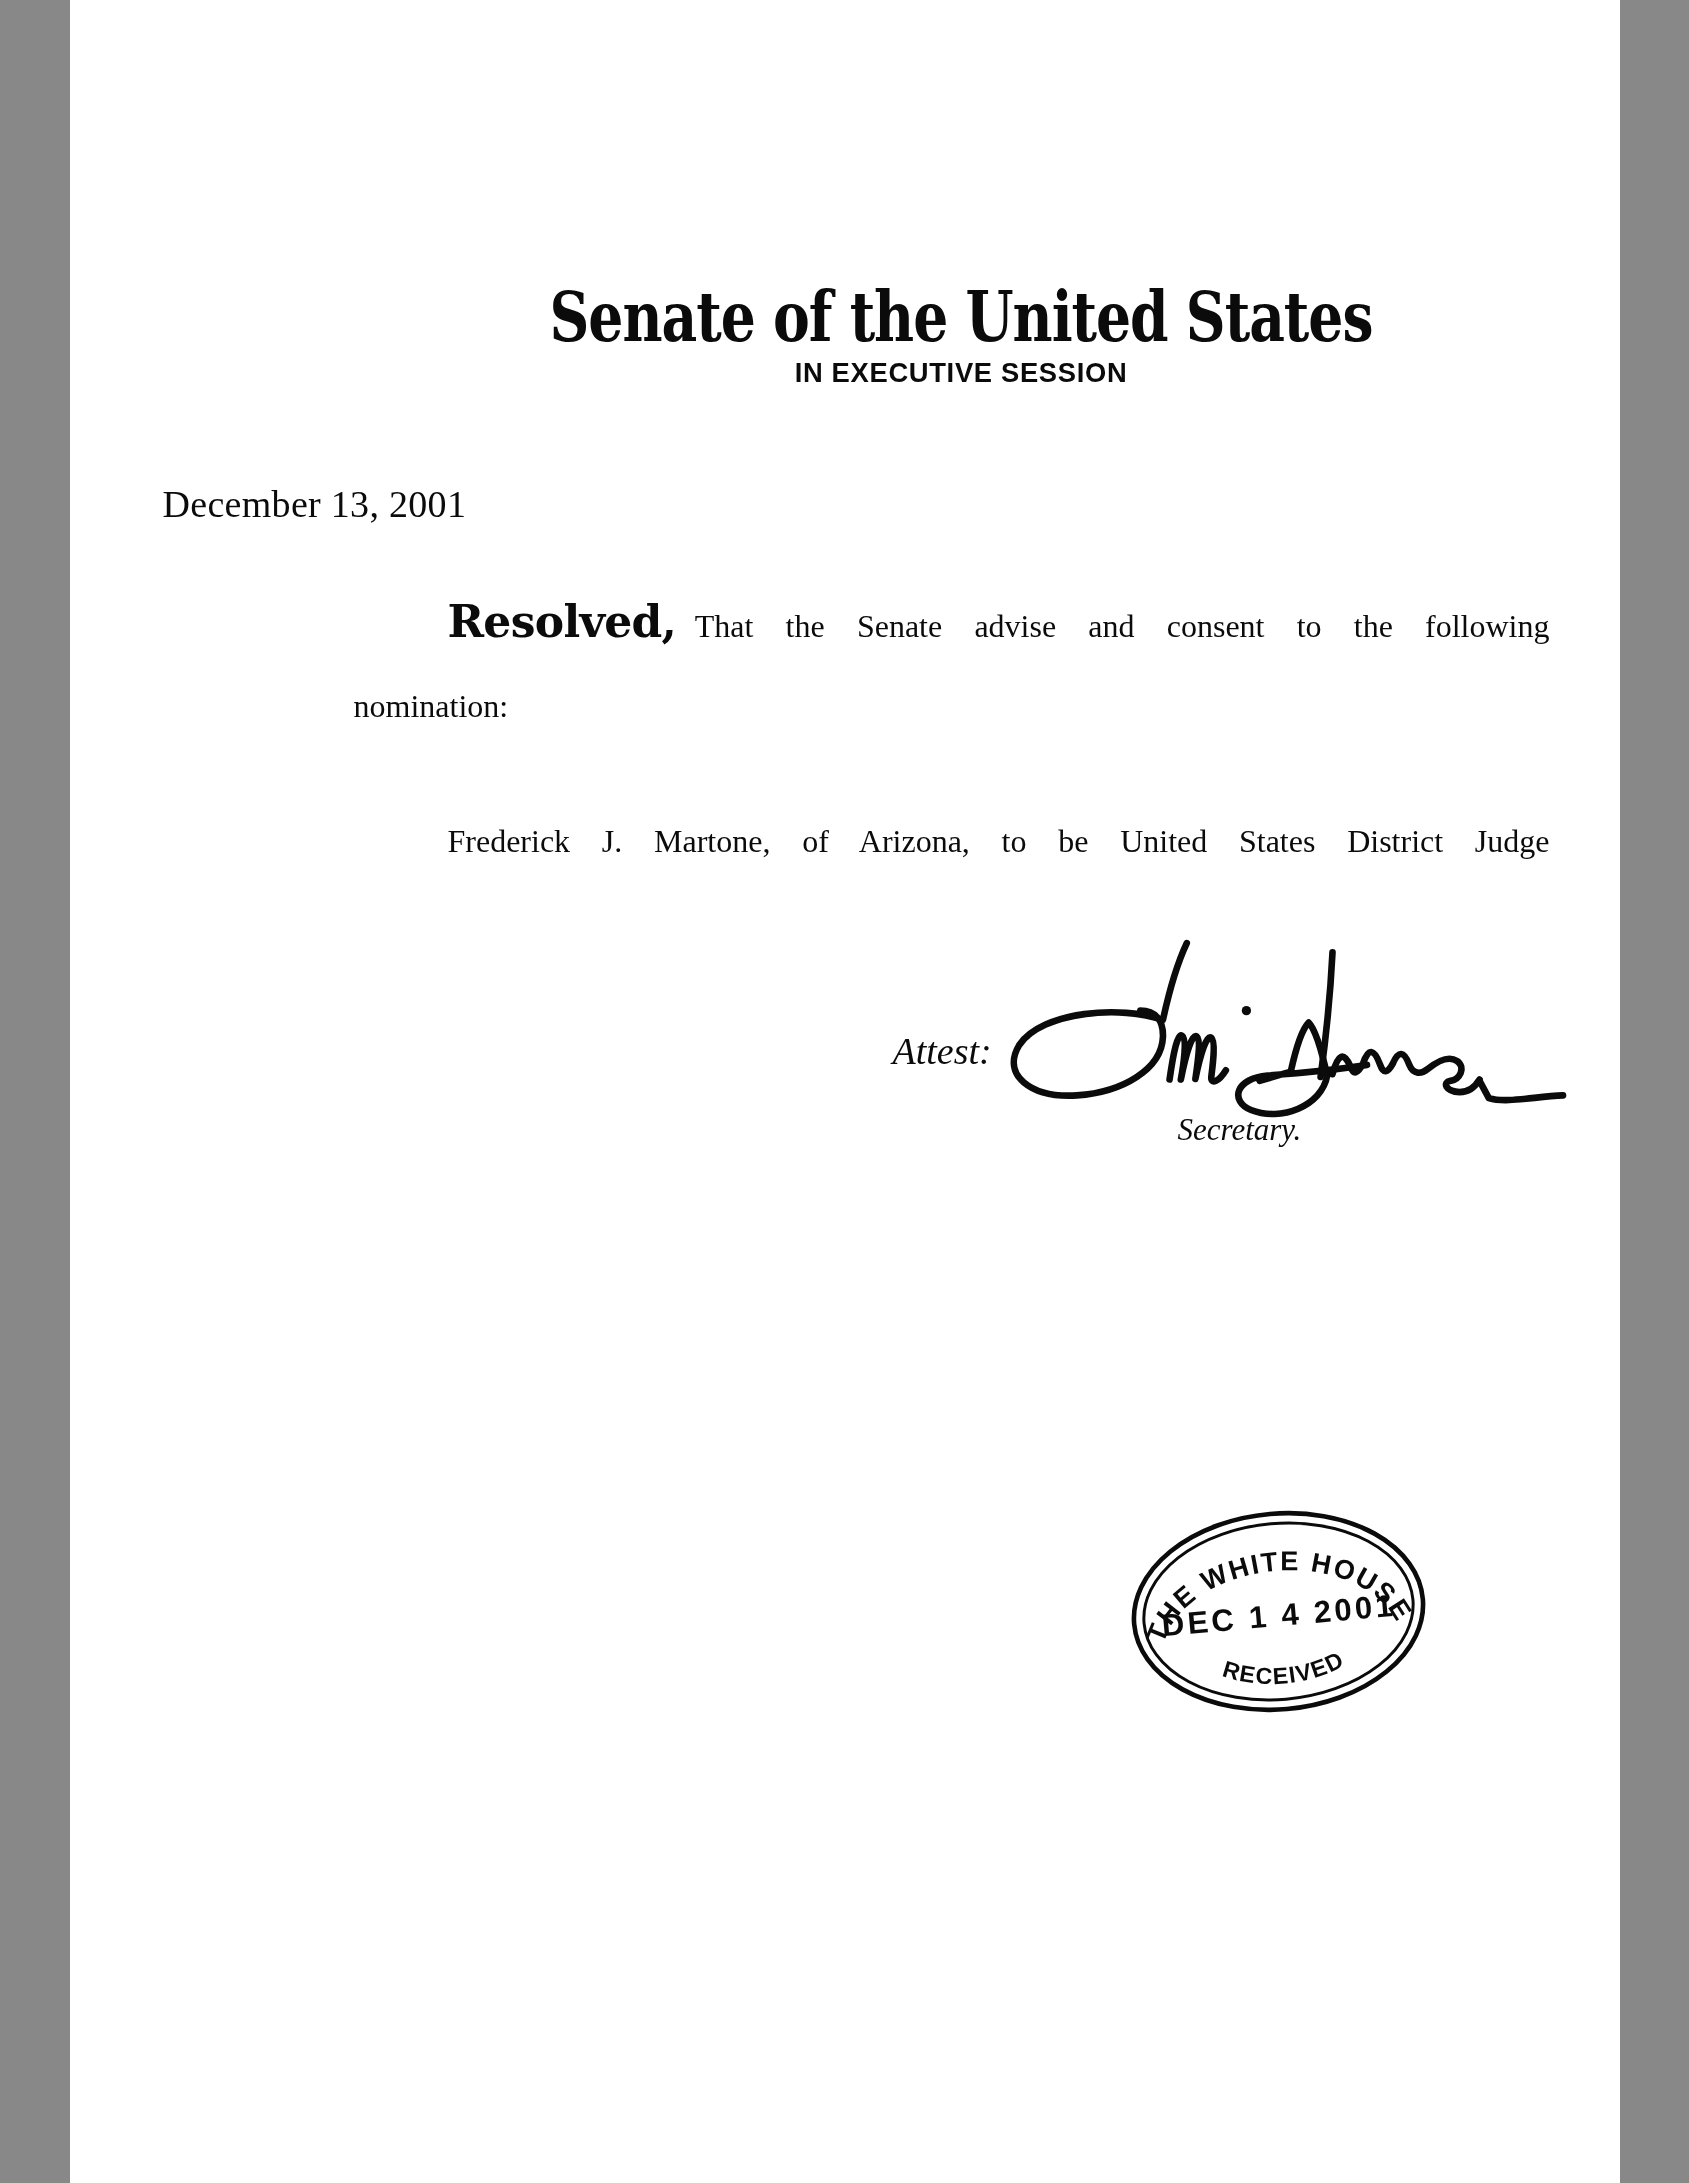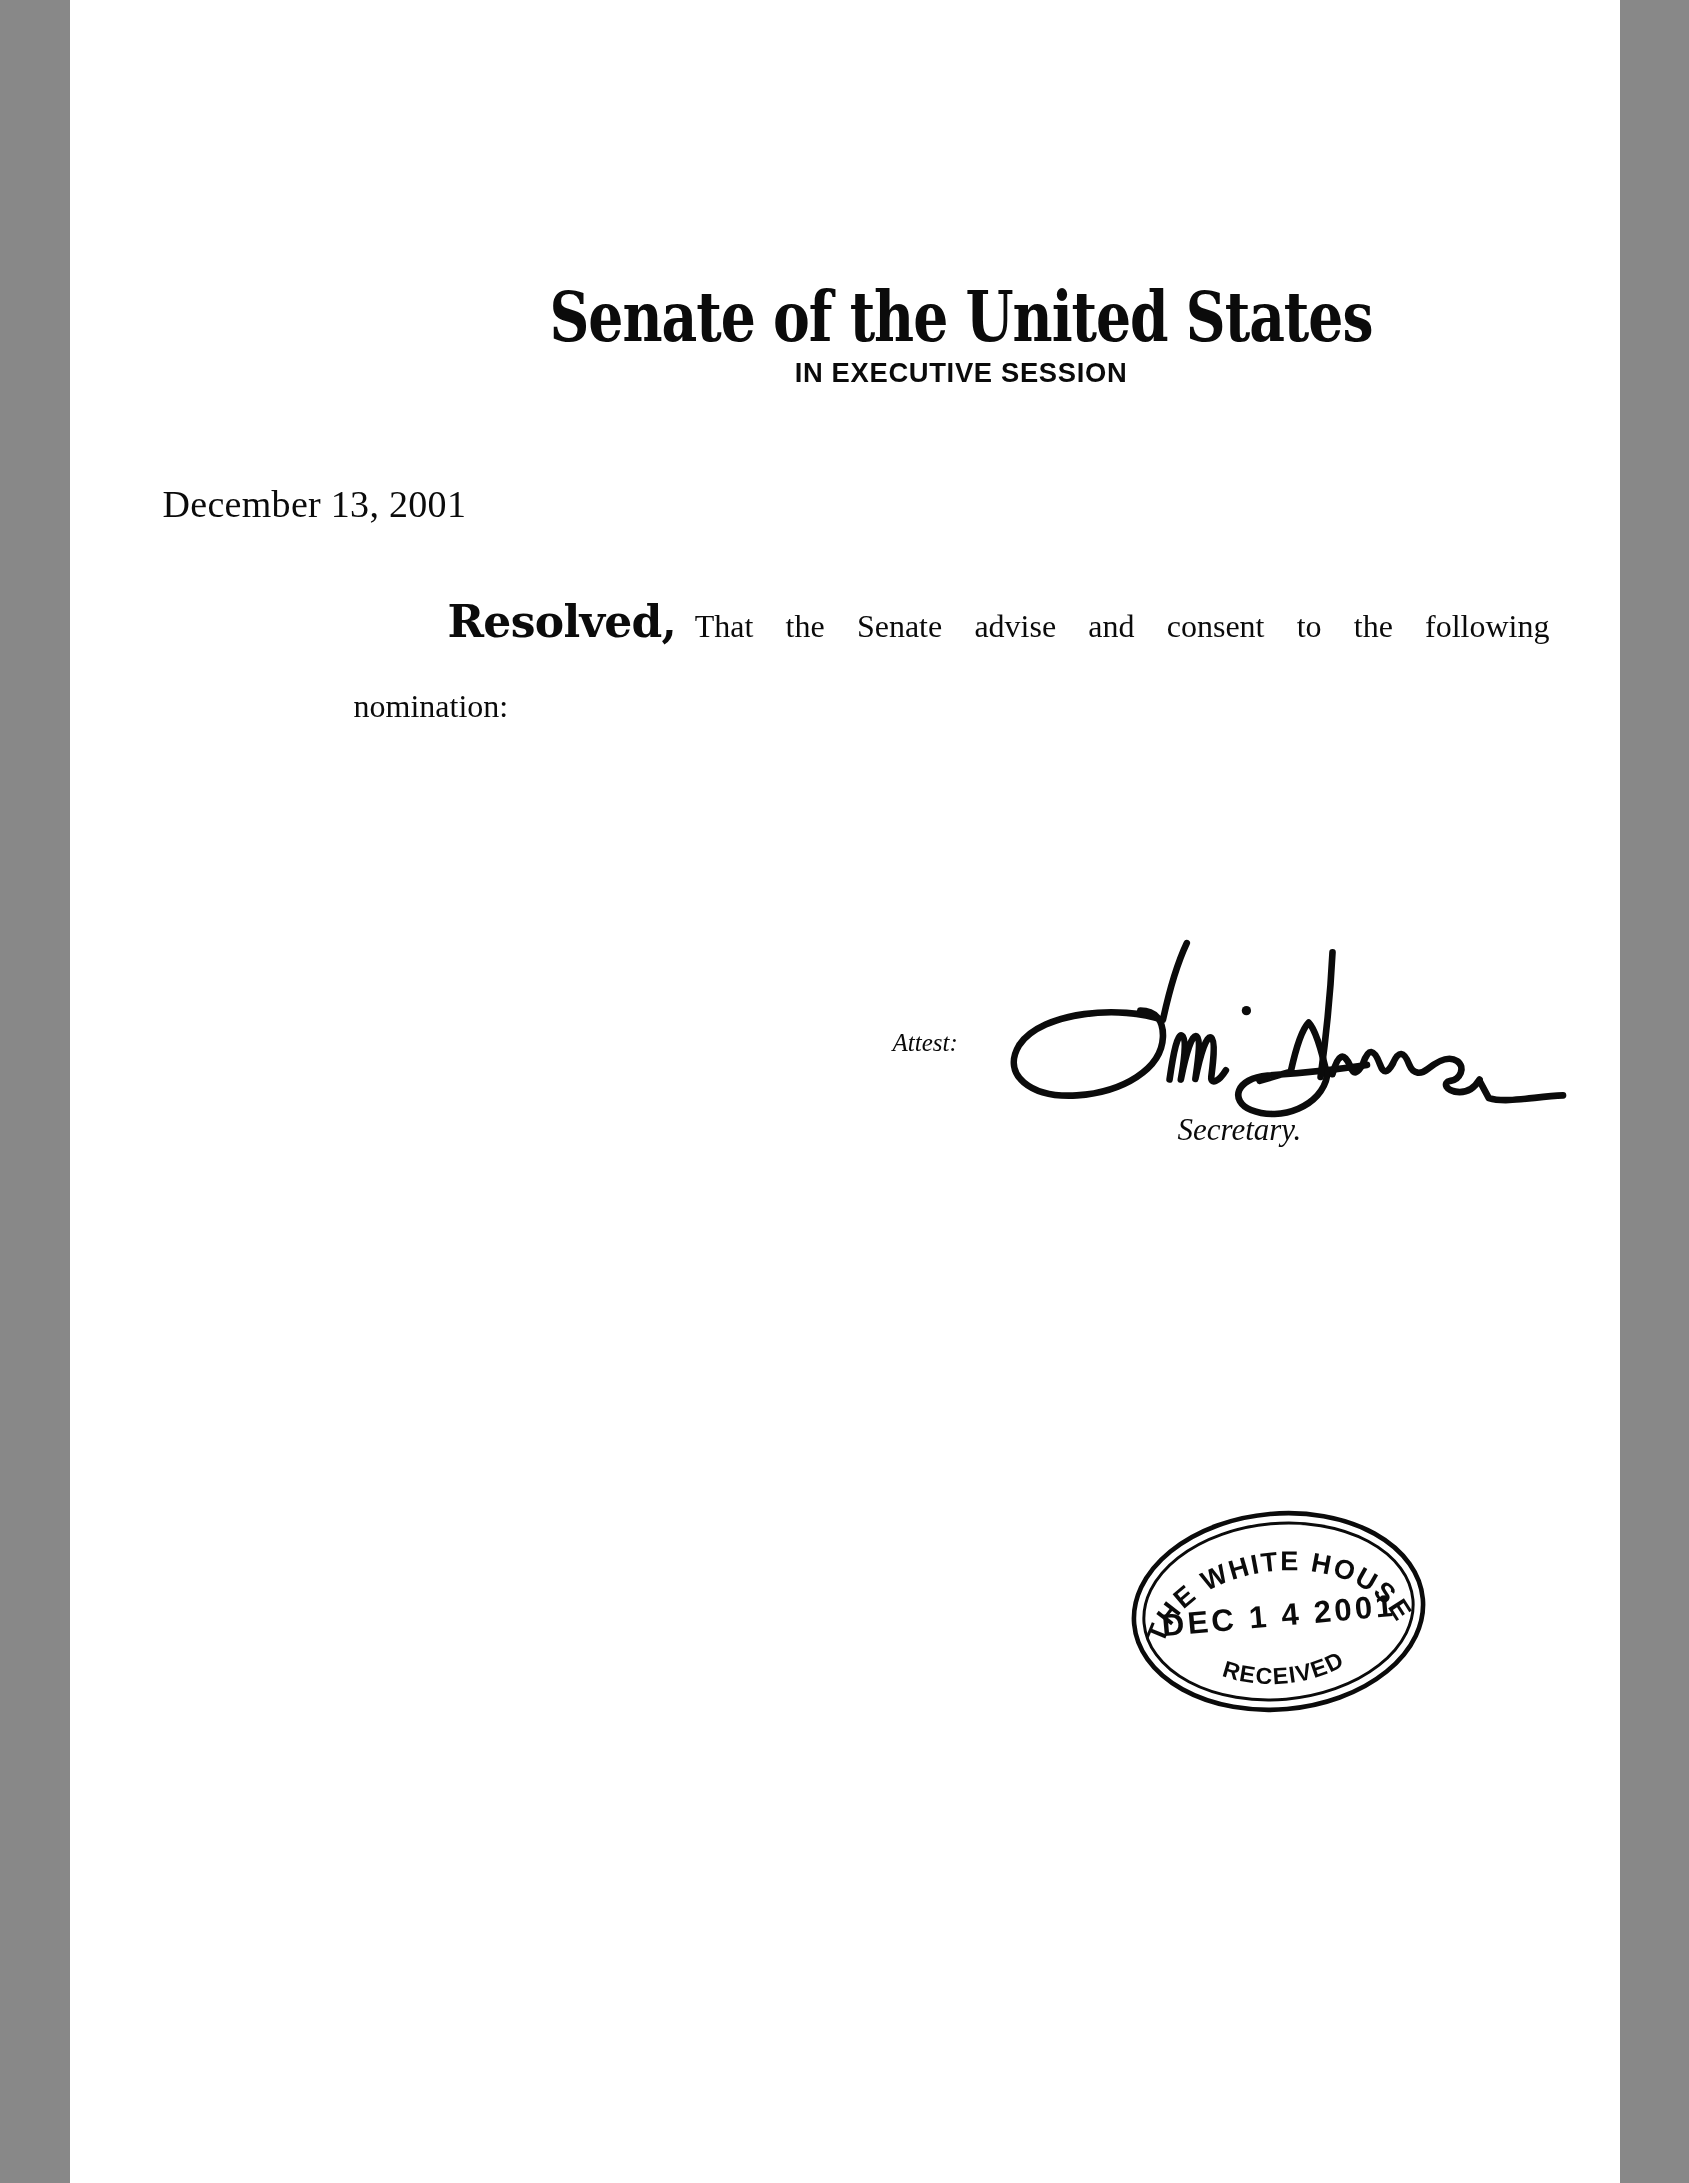--- a/index.html
+++ b/index.html
@@ -68,21 +68,21 @@
     letter-spacing:-0.7px;
     padding-right:18.5px;
   }
   .resolved-line2{ top:688px; }
   .nomination-line1{ top:823px; padding-left:94px; }
   .nomination-line2{ top:866px; }
   
   .attest-label{
     position:absolute;
     top:1029px; left:823px;
-    font-size:25px;
+    font-size:38px;
     font-style:italic;
   }
   .signature-svg{
     position:absolute;
     top:939px; left:926px;
     width:571px; height:187px;
   }
   .secretary-label{
     position:absolute;
     top:1112px; left:1108px;
@@ -113,20 +113,21 @@
 
   <div class="session-line">IN EXECUTIVE SESSION</div>
 
   <div class="date-line">December 13, 2001</div>
 
   <div class="body-line jline resolved-line1">
     <span class="resolved-word">Resolved,</span><span>That the Senate advise and consent to the following</span>
   </div>
   <div class="body-line resolved-line2">nomination:</div>
 
+  <div class="body-line jline nomination-line1">Frederick J. Martone, of Arizona, to be United States District Judge</div>
 
   <div class="attest-label">Attest:</div>
 
   <svg class="signature-svg" viewBox="0 0 862 282" aria-hidden="true">
     <g fill="none" stroke="#0b0b0b" stroke-width="10" stroke-linecap="round" stroke-linejoin="round">
 
       <path d="M 288,6 C 272,40 260,85 252,122
                C 190,100 70,108 35,160
                C 8,205 52,240 122,236
                C 192,231 250,196 252,148

